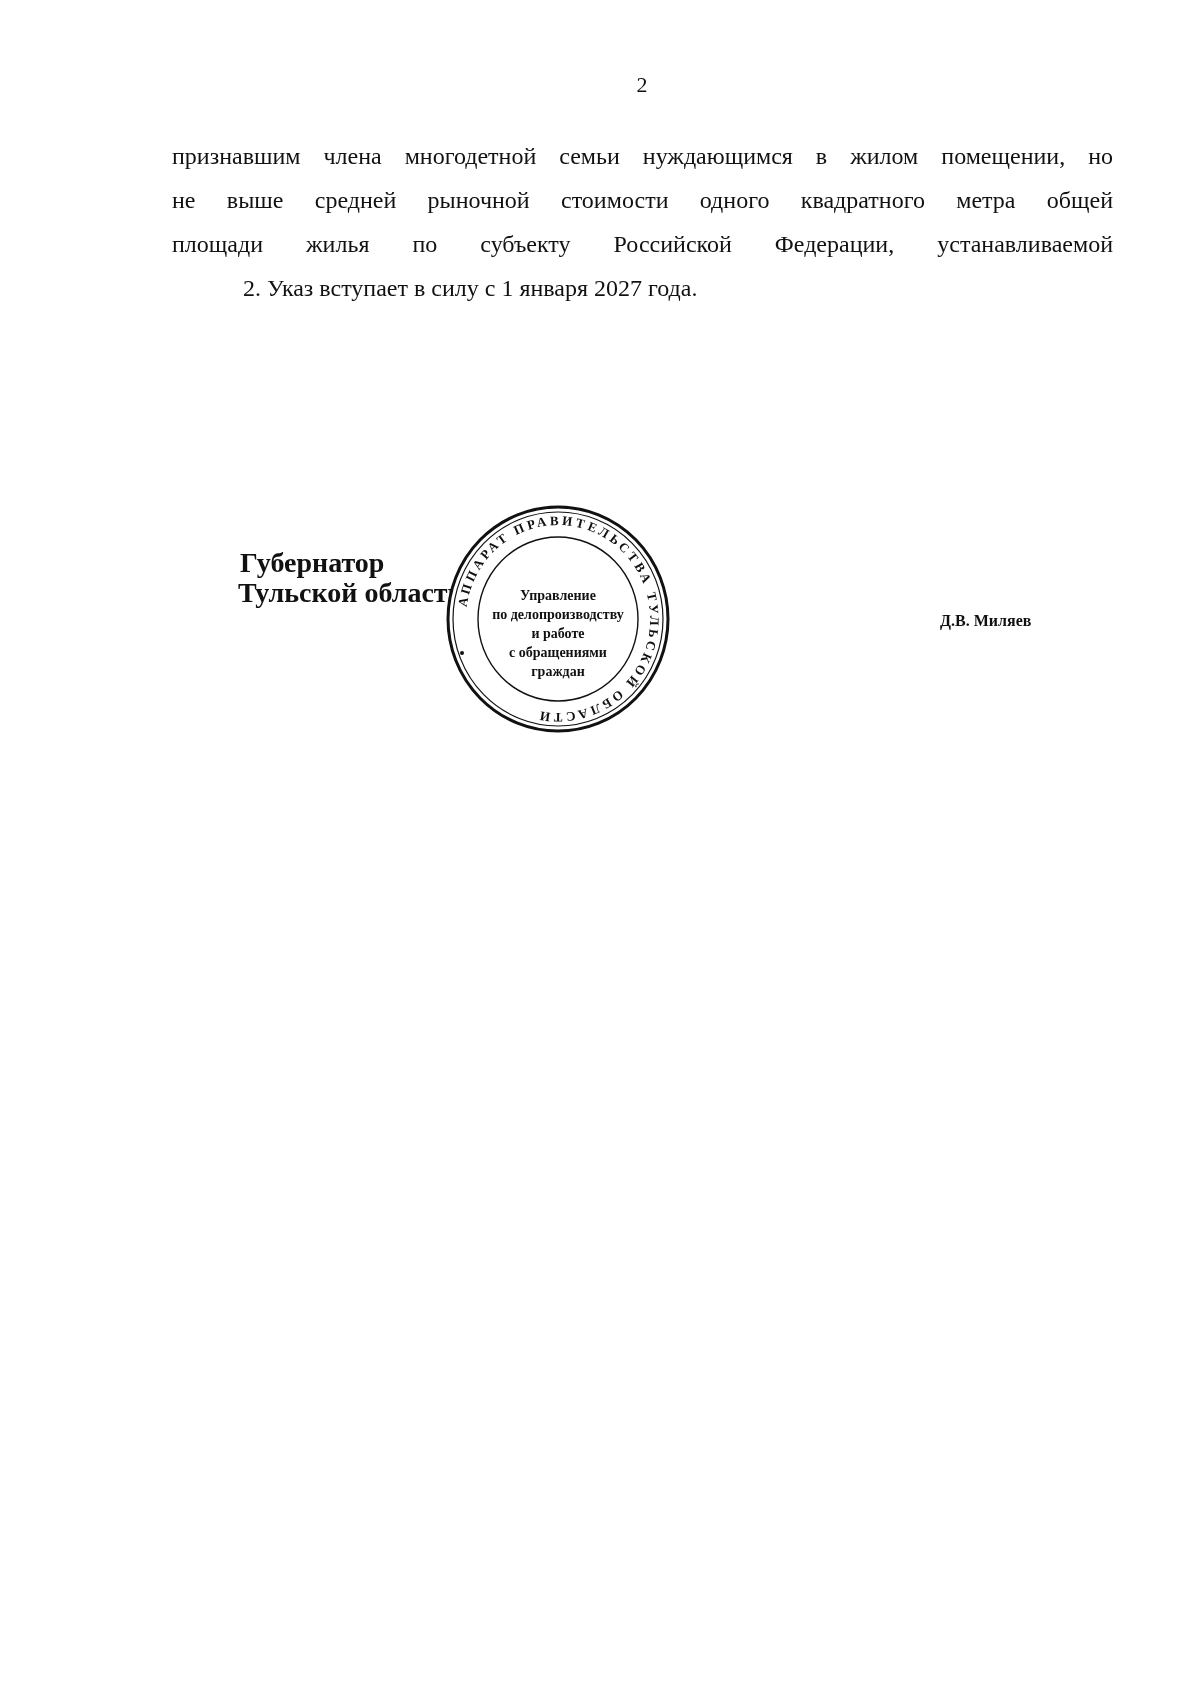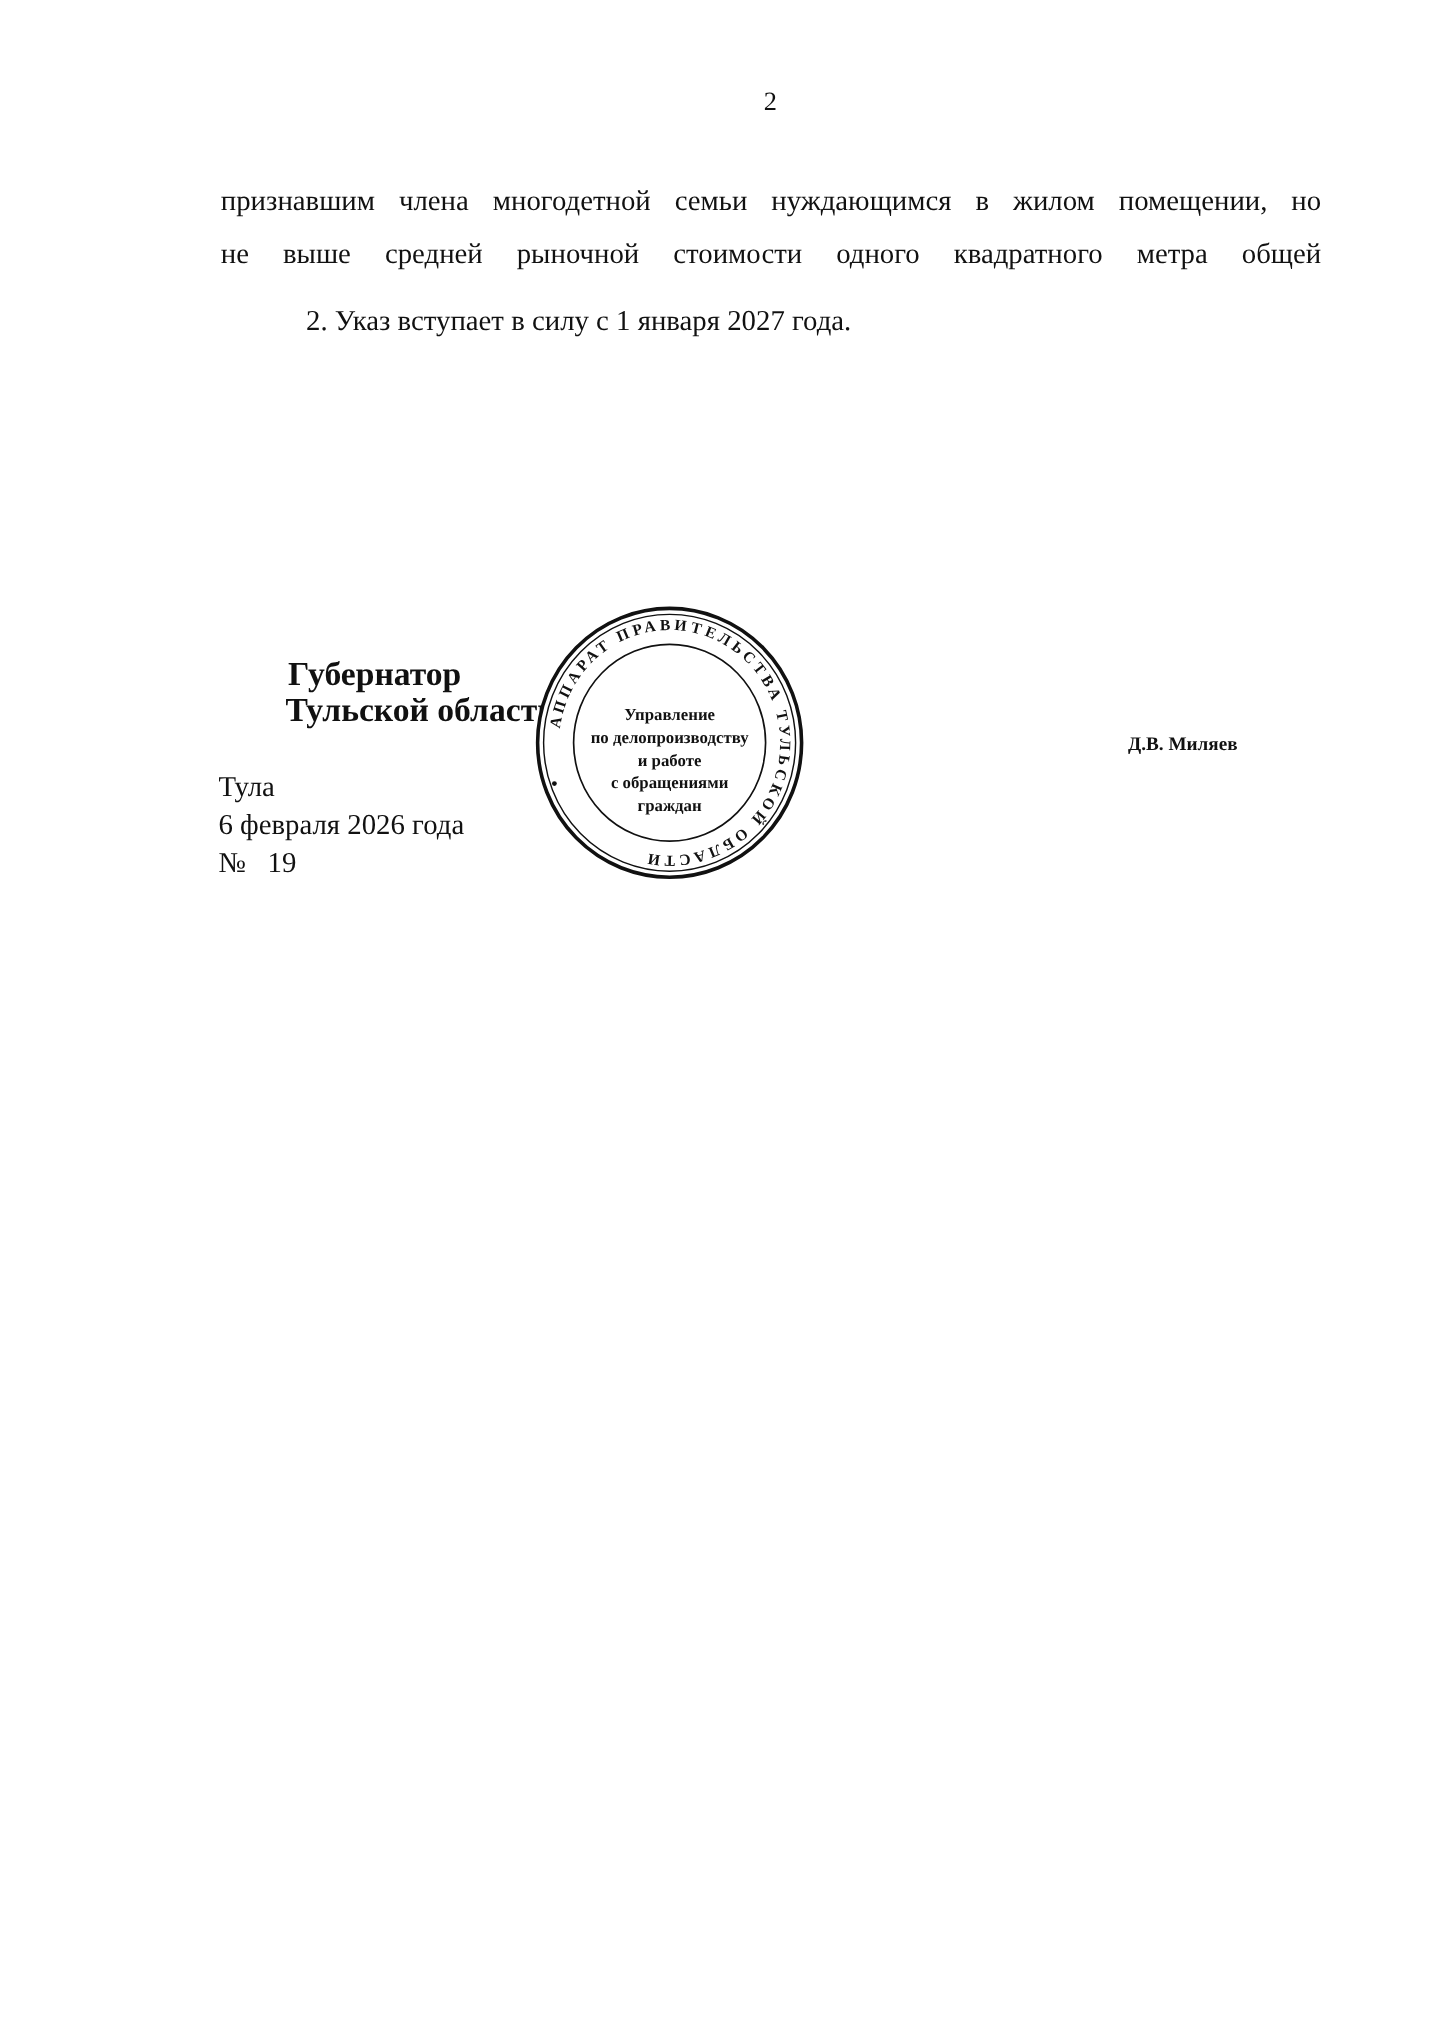--- a/index.html
+++ b/index.html
@@ -1,21 +1,21 @@
 <!DOCTYPE html>
 <html><head>
 <meta charset="utf-8">
 <style>
   html, body { margin: 0; padding: 0; background: #ffffff; }
   body { width: 1200px; height: 1696px; position: relative; overflow: hidden; color: #111; }
   .page { position: absolute; left: 0; top: 0; width: 1200px; height: 1696px; background: #fff; }
   .serif { font-family: "Liberation Serif", "DejaVu Serif", serif; }
   .page-number { position: absolute; left: 0; width: 1284px; top: 72px; text-align: center; font-size: 22px; }
   .body-text { position: absolute; left: 172px; width: 941px; top: 134px; font-size: 24px; line-height: 44px; }
-  .para { margin: 12px; text-align: justify; }
+  .para { margin: 0; text-align: justify; }
   .para.first { text-indent: 0; text-align-last: left; }
   .para.indent { text-indent: 71px; }
   .line-j { display: block; text-align: justify; text-align-last: justify; }
   .line-l { display: block; text-align: left; }
   .sig-title { position: absolute; font-size: 28px; font-weight: bold; text-align: left; line-height: 30px; }
   .sig-title.l1 { left: 240px; width: 230px; top: 548px; }
   .sig-title.l2 { left: 238px; width: 232px; top: 578px; }
   .sig-name { position: absolute; left: 940px; top: 612px; font-size: 16px; font-weight: bold; }
   .place-block { position: absolute; left: 182px; top: 640px; font-size: 24px; line-height: 32px; }
   .place-block div { white-space: pre; }
@@ -26,33 +26,29 @@
 <body>
 
 <div class="page">
 
   <div class="page-number serif">2</div>
 
   <div class="body-text serif">
     <div class="para first">
       <span class="line-j">признавшим члена многодетной семьи нуждающимся в жилом помещении, но</span>
       <span class="line-j">не выше средней рыночной стоимости одного квадратного метра общей</span>
+      <span class="line-j">площади жилья по субъекту Российской Федерации, устанавливаемой</span>
     </div>
     <p class="para indent">2. Указ вступает в силу с 1 января 2027 года.</p>
   </div>
 
   <div class="sig-title l1 serif">Губернатор</div>
   <div class="sig-title l2 serif">Тульской области</div>
   <div class="sig-name serif">Д.В. Миляев</div>
 
-  <div class="place-block serif">
-    <div>Тула</div>
-    <div>6 февраля 2026 года</div>
-    <div>№   19</div>
-  </div>
 
   <div class="stamp">
     <svg viewBox="0 0 224 228" xmlns="http://www.w3.org/2000/svg">
       <defs>
         <path id="ringPath" d="M 112,114 m -92,0 a 92,94 0 1,1 184,0 a 92,94 0 1,1 -184,0"></path>
       </defs>
       <ellipse cx="112" cy="114" rx="110" ry="112" fill="#fff" stroke="#111" stroke-width="3"></ellipse>
       <ellipse cx="112" cy="114" rx="105" ry="107" fill="none" stroke="#111" stroke-width="1.2"></ellipse>
       <ellipse cx="112" cy="114" rx="80" ry="82" fill="none" stroke="#111" stroke-width="1.4"></ellipse>
       <text font-family="Liberation Serif, DejaVu Serif, serif" font-size="13" font-weight="bold" fill="#111" letter-spacing="3.2">

